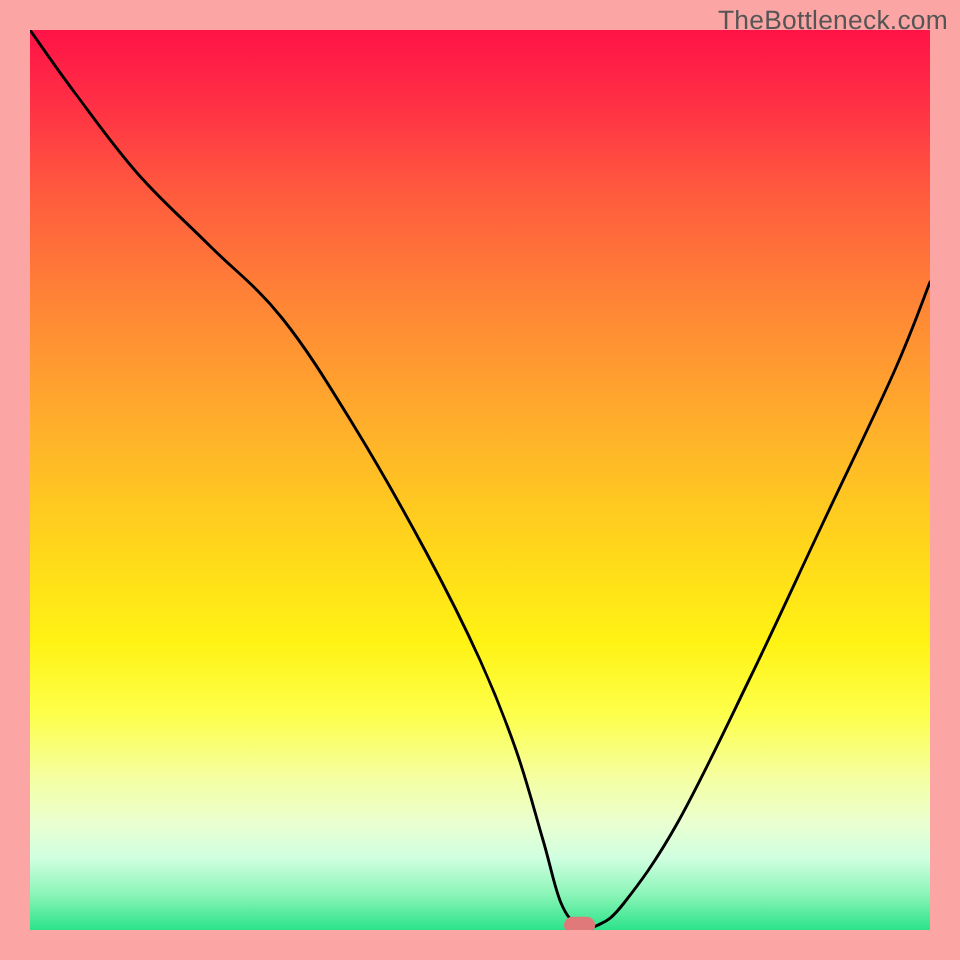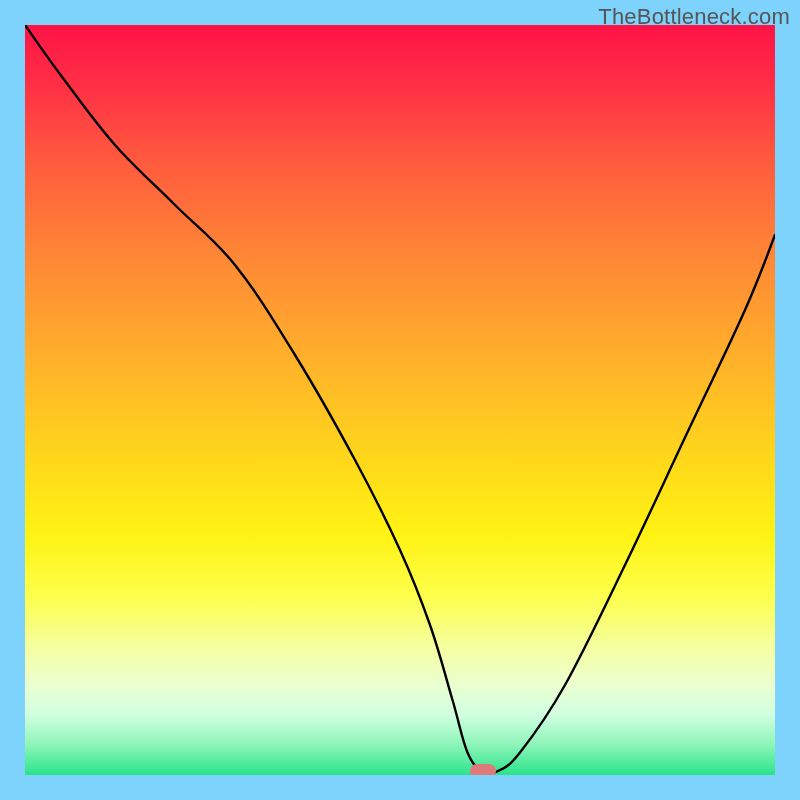--- a/index.html
+++ b/index.html
@@ -8,21 +8,21 @@
     width: 800px;
     height: 800px;
     background: #000;
     overflow: hidden;
     font-family: Arial, Helvetica, sans-serif;
   }
   .frame {
     position: relative;
     width: 800px;
     height: 800px;
-    background: #7dd3fc;
+    background: #fca5a5;
   }
   .watermark {
     position: absolute;
     top: 4px;
     right: 10px;
     color: #555;
     font-size: 22px;
     font-weight: 500;
     letter-spacing: 0.2px;
     z-index: 5;

